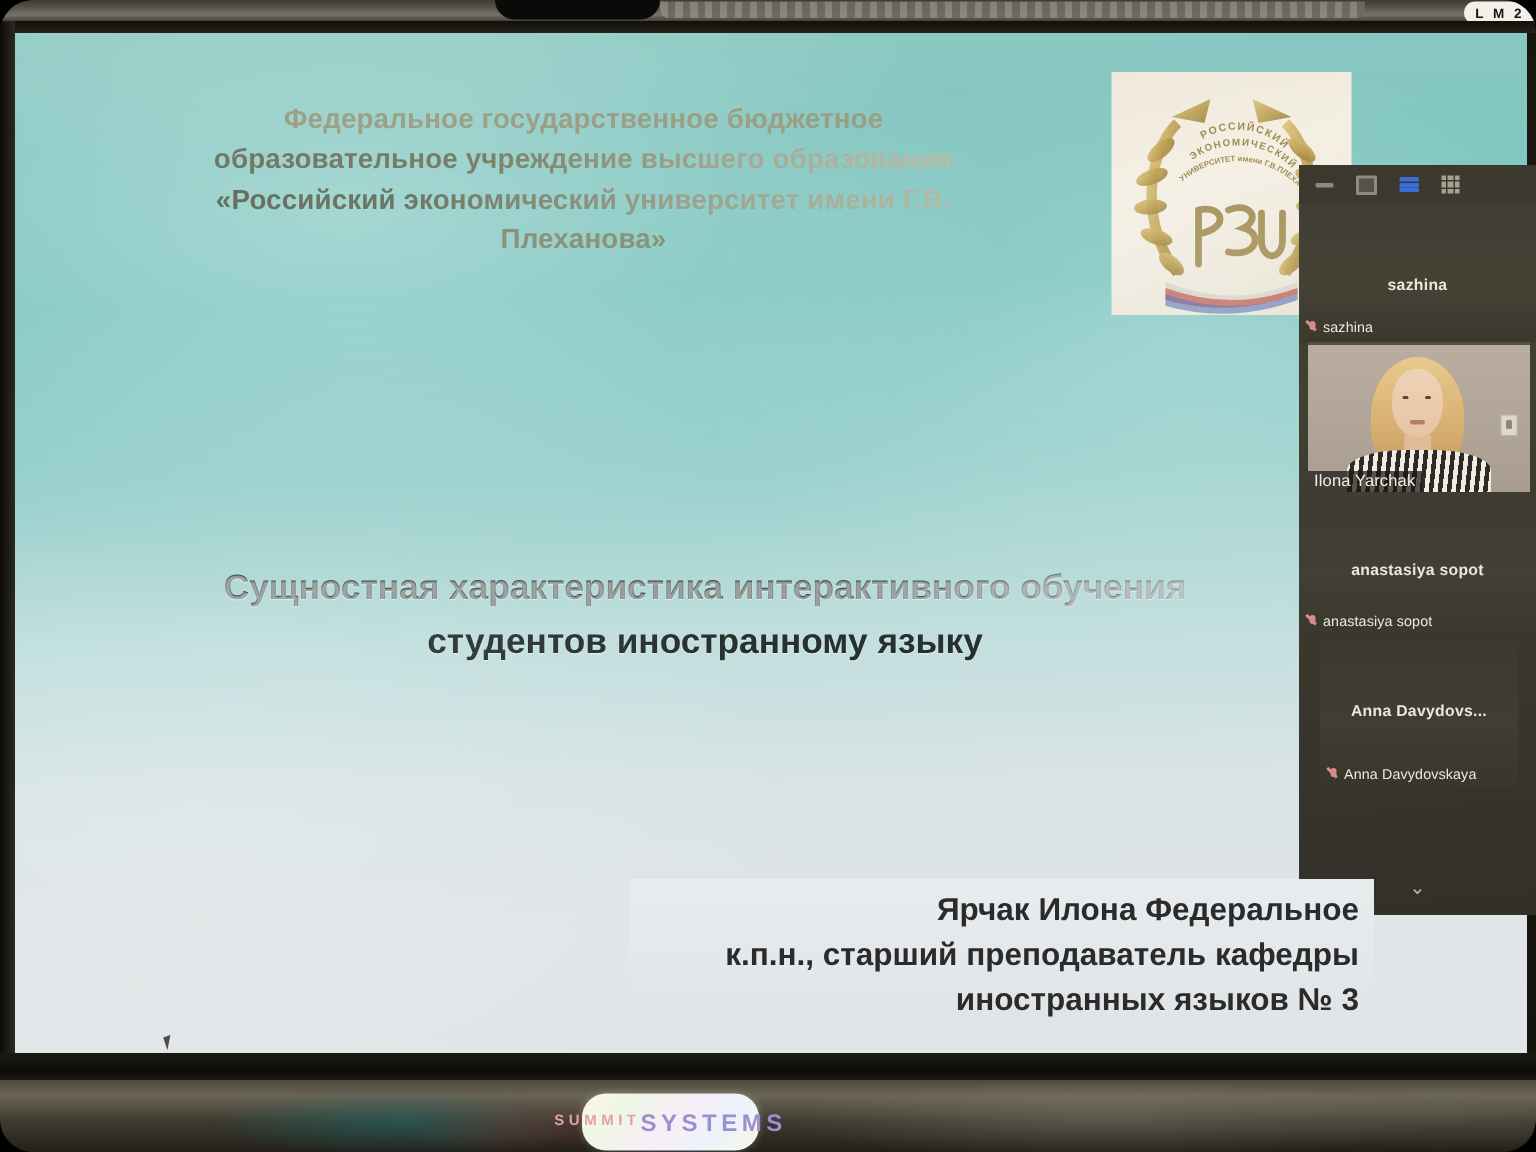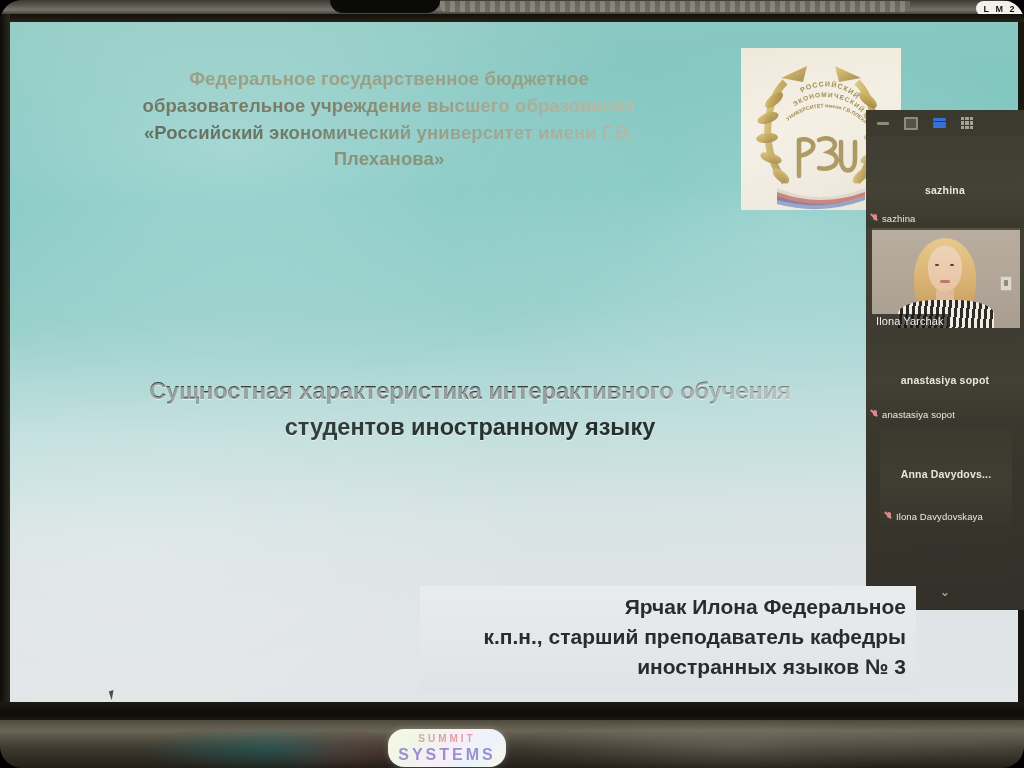--- a/index.html
+++ b/index.html
@@ -150,21 +150,21 @@
   .desk{position:absolute;left:0;top:720px;width:1024px;height:48px;
     background:linear-gradient(180deg,#4e4a3e 0%,#6a6454 22%,#3d3a30 58%,#241f19 100%);}
   .desk-refl{position:absolute;left:0;top:720px;width:1024px;height:48px;opacity:.55;
     background:
       radial-gradient(ellipse 18% 70% at 26% 60%, rgba(0,140,150,.55), rgba(0,0,0,0) 70%),
       radial-gradient(ellipse 10% 60% at 33% 62%, rgba(180,40,40,.5), rgba(0,0,0,0) 70%),
       radial-gradient(ellipse 30% 80% at 72% 55%, rgba(210,205,190,.35), rgba(0,0,0,0) 72%),
       radial-gradient(ellipse 22% 70% at 94% 50%, rgba(160,155,140,.30), rgba(0,0,0,0) 72%);}
   .sticker{position:absolute;left:388px;top:729px;width:118px;height:38px;border-radius:16px;
     background:linear-gradient(135deg,#fdf6e8 0%,#eef6e6 25%,#f8eef7 50%,#eaf4fb 75%,#fdf6e8 100%);
-    display:flex;flex-direction:column;align-items:center;justify-content:center;
+    display:flex;flex-direction:row;align-items:center;justify-content:center;
     box-shadow:0 0 6px rgba(255,255,255,.25);}
   .sticker .s1{font-size:10px;font-weight:bold;letter-spacing:3px;color:#e0a2a6;line-height:1;}
   .sticker .s2{font-size:16px;font-weight:bold;letter-spacing:3px;color:#9c8fd0;line-height:1;margin-top:3px;}
 
   .cursor{position:absolute;left:110px;top:690px;width:0;height:0;z-index:7;
     border-left:5px solid #4c4c4c;border-right:4px solid transparent;border-bottom:9px solid transparent;
     transform:rotate(-18deg);}
 </style>
 </head>
 <body>
@@ -306,21 +306,21 @@
       <div class="tile-name-bottom">
         <span class="mic-off"></span>
         <span>anastasiya sopot</span>
       </div>
     </div>
 
     <div class="vc-tile tile-anna">
       <div class="tile-name-center">Anna  Davydovs...</div>
       <div class="tile-name-bottom">
         <span class="mic-off"></span>
-        <span>Ilona Davydovskaya</span>
+        <span>Anna Davydovskaya</span>
       </div>
     </div>
 
     <div class="vc-chevron">⌄</div>
   </div>
 
   <div class="author">
     <span>Ярчак Илона Федеральное</span>
     <span>к.п.н., старший преподаватель кафедры</span>
     <span>иностранных языков № 3</span>

